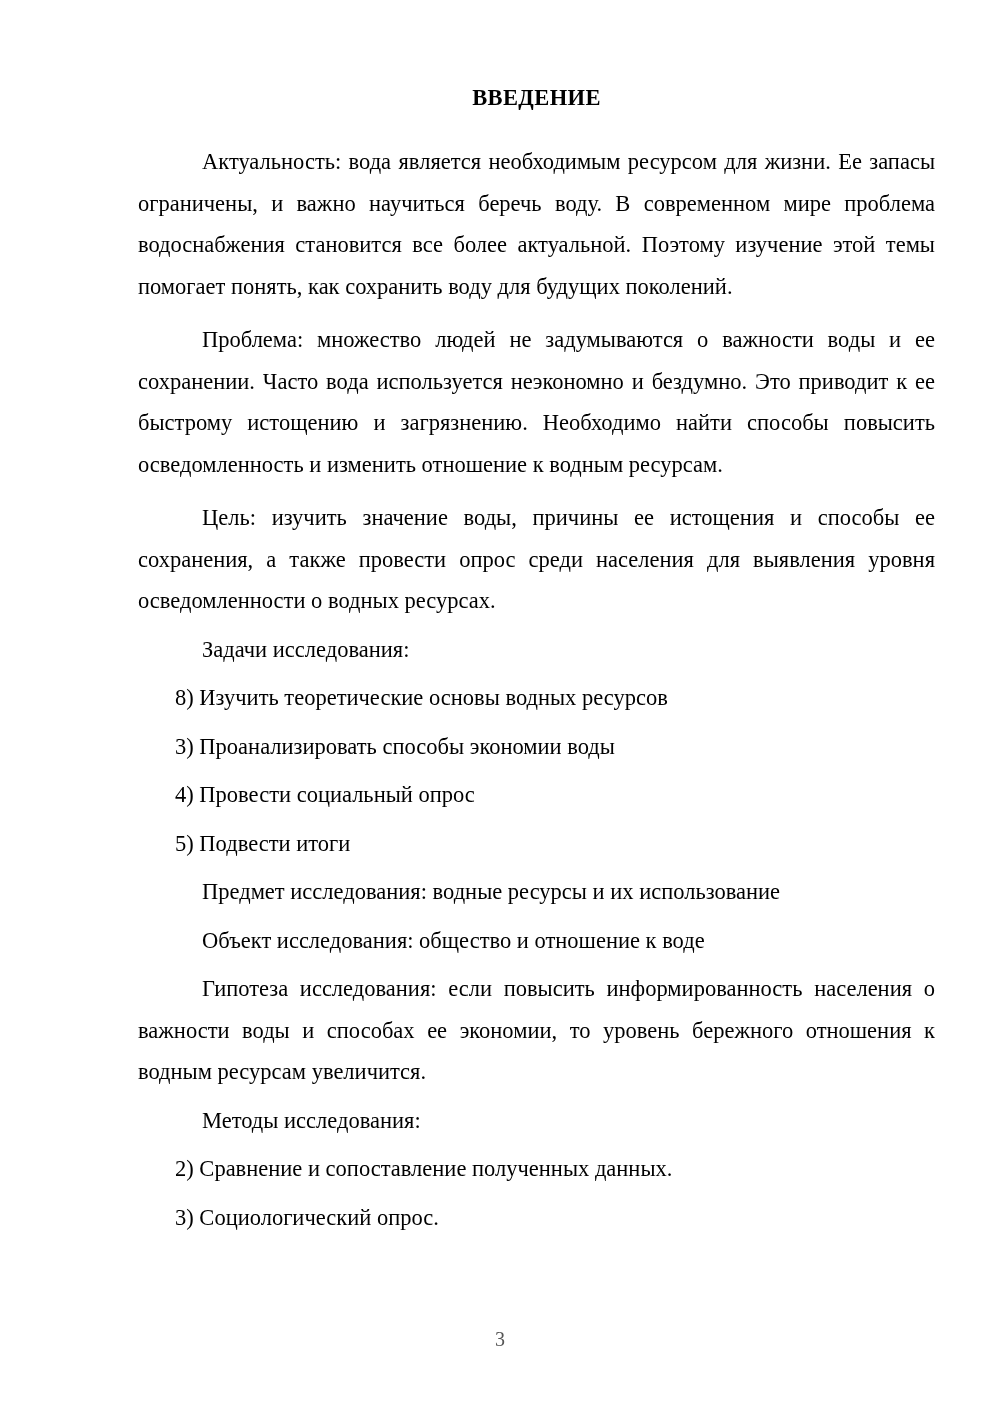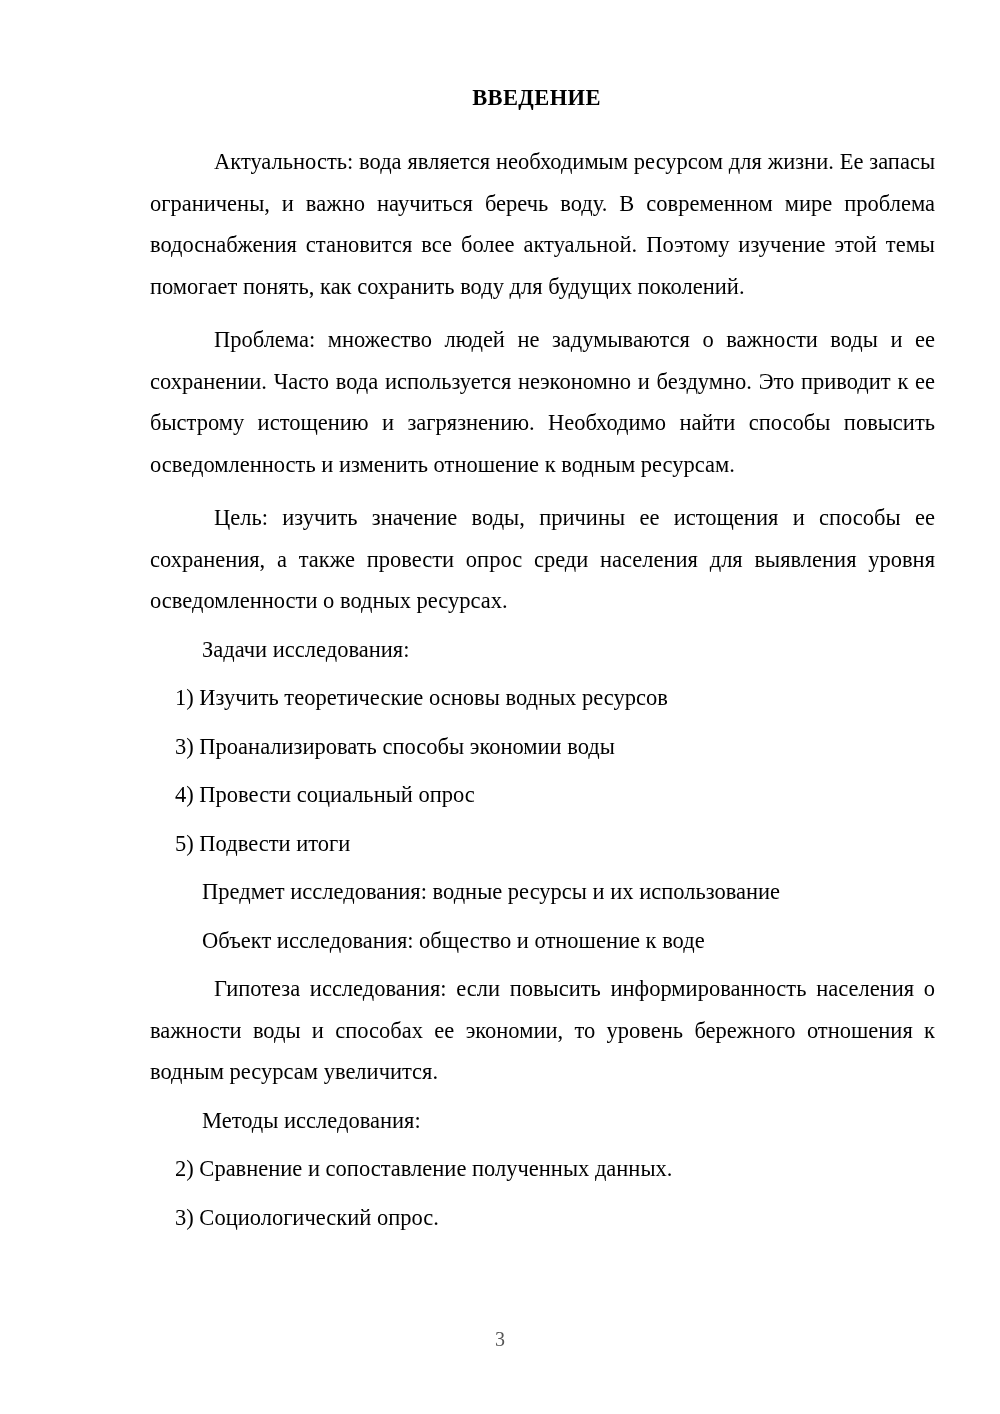--- a/index.html
+++ b/index.html
@@ -42,21 +42,21 @@
     margin: 0 0 30px 0;
     line-height: 1.2;
   }
 
   .para {
     font-size: 22.5px;
     line-height: 41.5px;
     text-align: justify;
     text-justify: inter-word;
     text-indent: 64px;
-    margin: 0 0 7px 12px;
+    margin: 0 0 7px 0;
     hyphens: none;
   }
 
   
   .para-plain {
     font-size: 22.5px;
     line-height: 41.5px;
     text-align: left;
     text-indent: 64px;
     margin: 0 0 7px 0;
@@ -104,21 +104,21 @@
 
     <p class="para">Проблема: множество людей не задумываются о важности воды и ее сохранении. Часто вода используется неэкономно и бездумно. Это приводит к ее быстрому истощению и загрязнению. Необходимо найти способы повысить осведомленность и изменить отношение к водным ресурсам.</p>
 
     <div class="spacer-sm"></div>
 
     <p class="para">Цель: изучить значение воды, причины ее истощения и способы ее сохранения, а также провести опрос среди населения для выявления уровня осведомленности о водных ресурсах.</p>
 
     <p class="para-plain">Задачи исследования:</p>
 
     <ul class="list">
-      <li class="list-item">1) Изучить теоретические основы водных ресурсов</li>
+      <li class="list-item">8) Изучить теоретические основы водных ресурсов</li>
       <li class="list-item">3) Проанализировать способы экономии воды</li>
       <li class="list-item">4) Провести социальный опрос</li>
       <li class="list-item">5) Подвести итоги</li>
     </ul>
 
     <p class="para-plain">Предмет исследования: водные ресурсы и их использование</p>
 
     <p class="para-plain">Объект исследования: общество и отношение к воде</p>
 
     <p class="para">Гипотеза исследования: если повысить информированность населения о важности воды и способах ее экономии, то уровень бережного отношения к водным ресурсам увеличится.</p>

